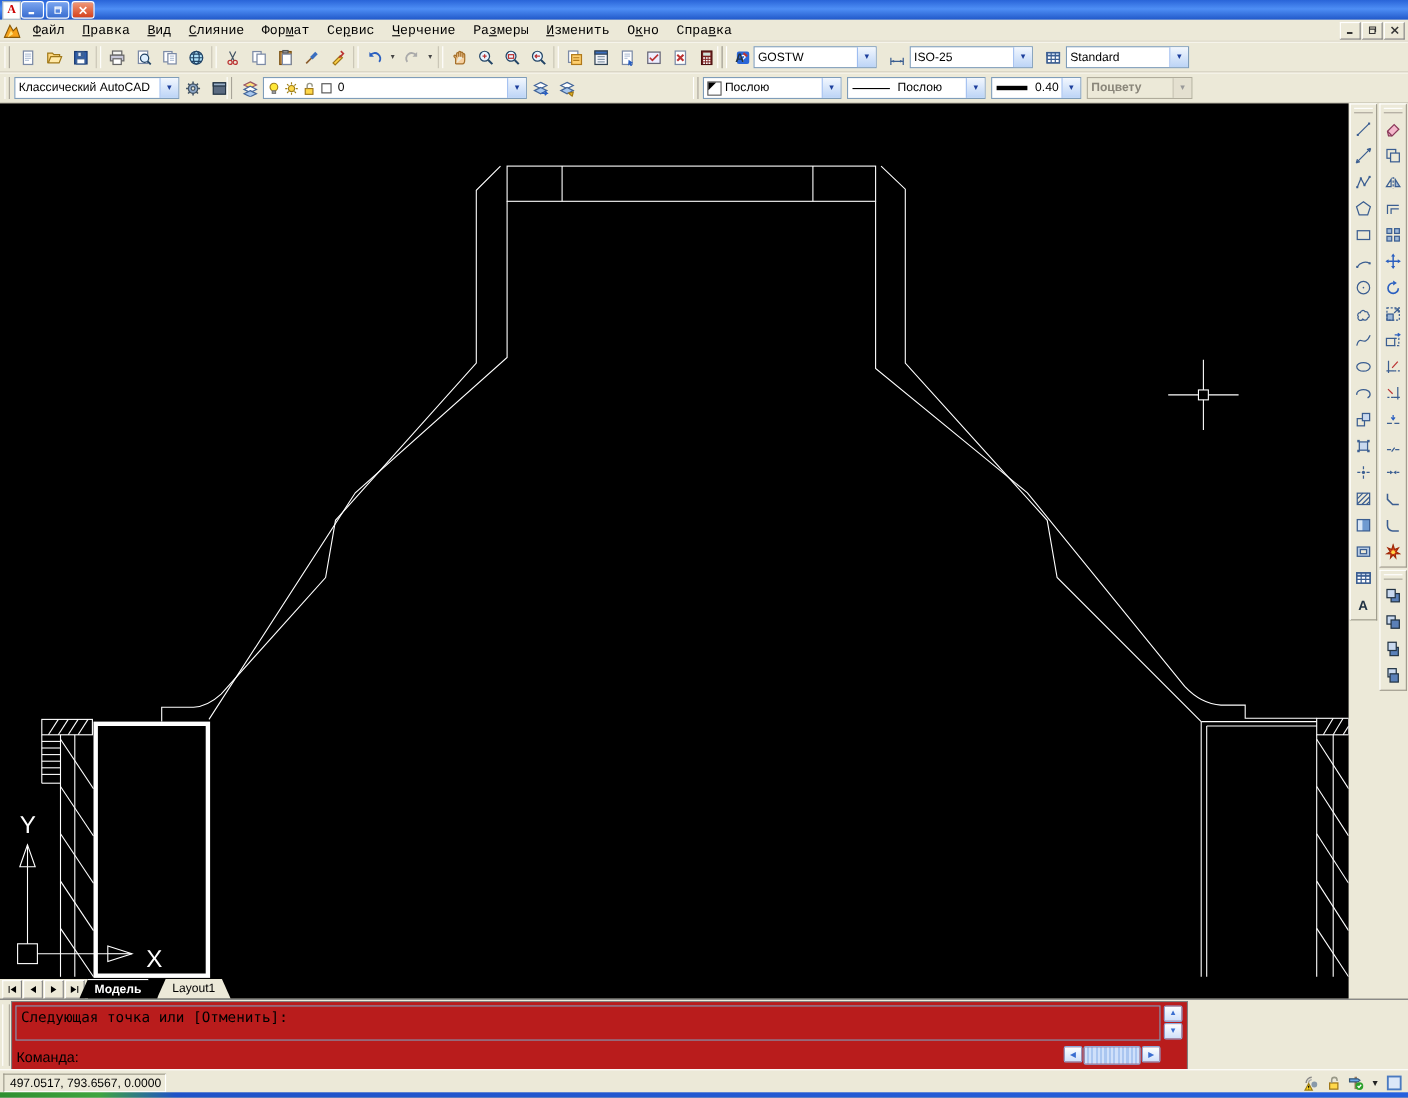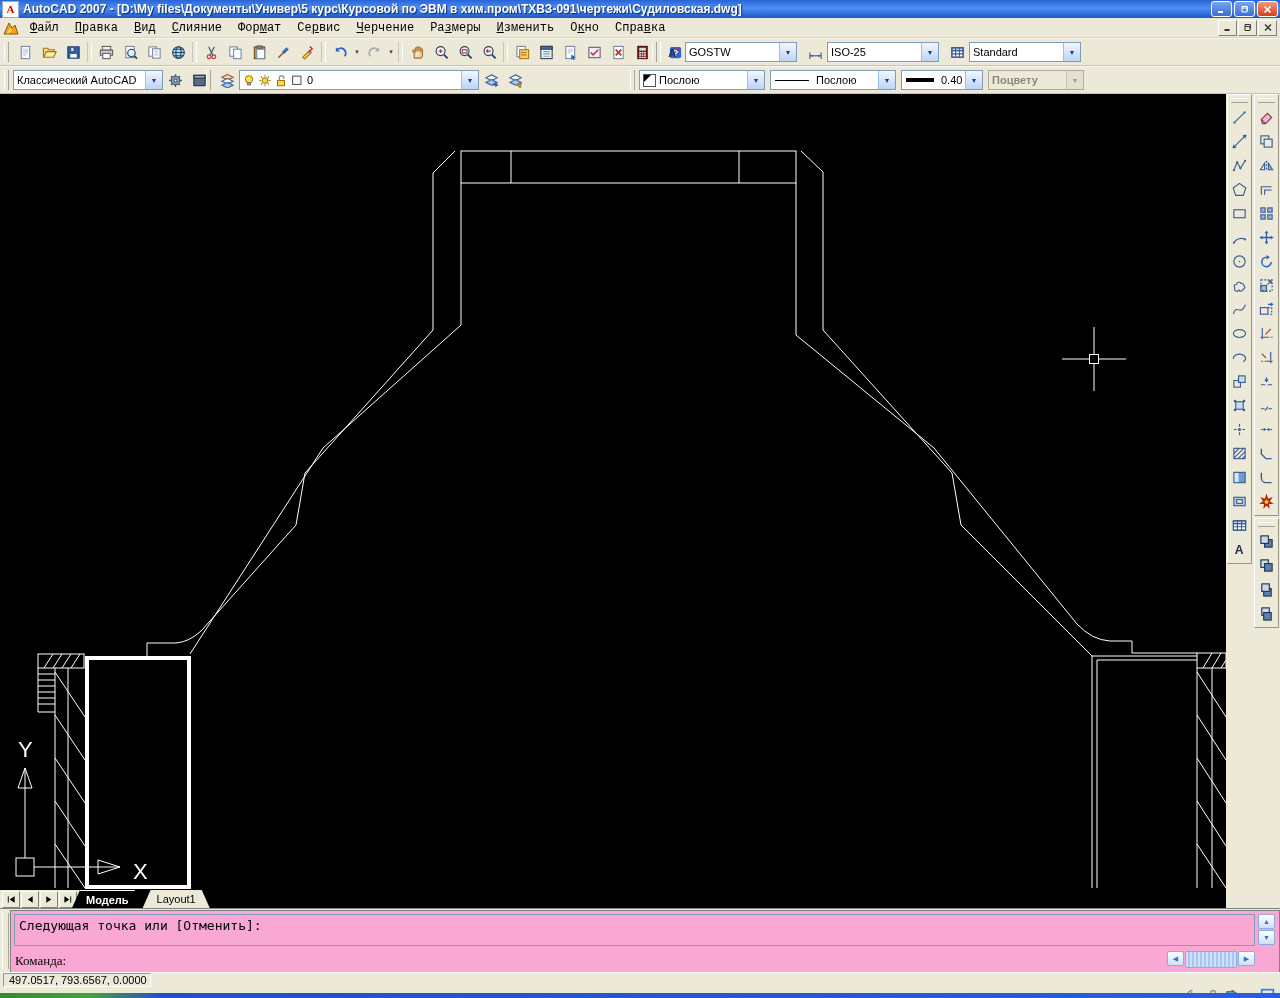--- a/index.html
+++ b/index.html
@@ -77,37 +77,37 @@
   .tab{height:18px;padding:0 14px;display:flex;align-items:center;font-size:11px;
     clip-path:polygon(8px 0,calc(100% - 8px) 0,100% 100%,0 100%);background:#ece9d8;color:#000;}
   .tab.active{background:#000;color:#fff;font-weight:bold;border-top:1px solid #fff;box-sizing:border-box;}
 
   
   #cmdwin{position:absolute;left:0;top:908px;width:1280px;height:64px;background:#ece9d8;
     border-top:1px solid #808080;box-sizing:border-box;}
   .cmdgrip{position:absolute;left:2px;top:4px;width:5px;height:56px;
     border-left:1px solid #fff;border-right:1px solid #a8a498;}
   .cmdgrip:after{content:"";position:absolute;left:-4px;top:0;width:2px;height:100%;border-left:1px solid #fff;}
-  .cmdwhite{position:absolute;left:10px;top:1px;width:1270px;height:62px;background:#f9a8d4;
+  .cmdwhite{position:absolute;left:10px;top:1px;width:1070px;height:62px;background:#b91c1c;
     border:1px solid #808080;border-bottom:none;box-sizing:border-box;}
   .cmdhist{position:absolute;left:3px;top:3px;right:24px;height:32px;border:1px solid #7f9db9;
     font-family:"DejaVu Sans Mono",monospace;font-size:13px;padding:3px 4px;box-sizing:border-box;overflow:hidden;}
-  .cmdprompt{position:absolute;left:4px;top:42px;font-family:Liberation Serif, serif;font-size:13px;}
+  .cmdprompt{position:absolute;left:4px;top:42px;font-family:Liberation Sans, sans-serif;font-size:13px;}
   .vscroll{position:absolute;right:3px;top:3px;width:18px;height:32px;}
   .xpbtn{width:17px;height:15px;border:1px solid #8cacdc;border-radius:2px;
     background:linear-gradient(#fdfefe,#cfe0fa);color:#3a6ed0;font-size:7px;
     display:flex;align-items:center;justify-content:center;box-sizing:border-box;}
   .vscroll .xpbtn{margin-bottom:1px;}
   .hscroll{position:absolute;right:24px;top:40px;width:88px;height:17px;display:flex;}
   .hthumb{flex:1;margin:0 1px;border:1px solid #8cacdc;border-radius:2px;
     background:repeating-linear-gradient(90deg,#cfe0fa 0 2px,#aac6f0 2px 4px);}
 
   
   #statusbar{position:absolute;left:0;top:972px;width:1280px;height:21px;background:#ece9d8;
-    border-top:1px solid #fff;display:flex;align-items:flex-start;box-sizing:border-box;flex-direction:column;}
+    border-top:1px solid #fff;display:flex;align-items:flex-end;box-sizing:border-box;}
   .coords{width:148px;height:17px;margin-left:3px;border:1px solid;border-color:#9a9688 #fff #fff #9a9688;
     display:flex;align-items:center;padding-left:5px;box-sizing:border-box;font-size:11px;}
   .sbtns{display:flex;margin-left:6px;gap:3px;}
   .sbtn{height:17px;padding:0 5px;display:flex;align-items:center;font-size:11px;background:#ece9d8;
     border:1px solid;border-color:#fff #808080 #808080 #fff;box-sizing:border-box;}
   .sbtn.pressed{border-color:#808080 #fff #fff #808080;background:#e4e0d0;}
   .tray{margin-left:auto;display:flex;align-items:center;gap:3px;padding-right:4px;}
   .trayico{width:17px;height:17px;display:flex;align-items:center;justify-content:center;}
   .traymenu{font-size:8px;color:#222;padding:0 2px;}
   #taskstrip{position:absolute;left:0;top:993px;width:1280px;height:5px;
@@ -115,21 +115,20 @@
 
   svg text{font-family:"Liberation Sans",sans-serif;}
 </style>
 </head>
 <body>
 
 <div id="app">
 
   <div class="titlebar">
     <span class="appico">A</span>
-    <span class="tb-title">AutoCAD 2007 - [D:\My files\Документы\Универ\5 курс\Курсовой по ЭВМ в хим.пром\ТХВЗ-091\чертежи\Судиловская.dwg]</span>
     <span class="winbtns">
       <span class="wbtn">
           <svg viewBox="0 0 11 9">
             <path d="M2 7h5" stroke="#fff" stroke-width="2"></path>
           </svg>
         </span>
       <span class="wbtn">
           <svg viewBox="0 0 11 9">
             <path d="M3 3h5v4h-5z M3 3v-1.5h5.5v4H8" stroke="#fff" fill="none"></path>
           </svg>

